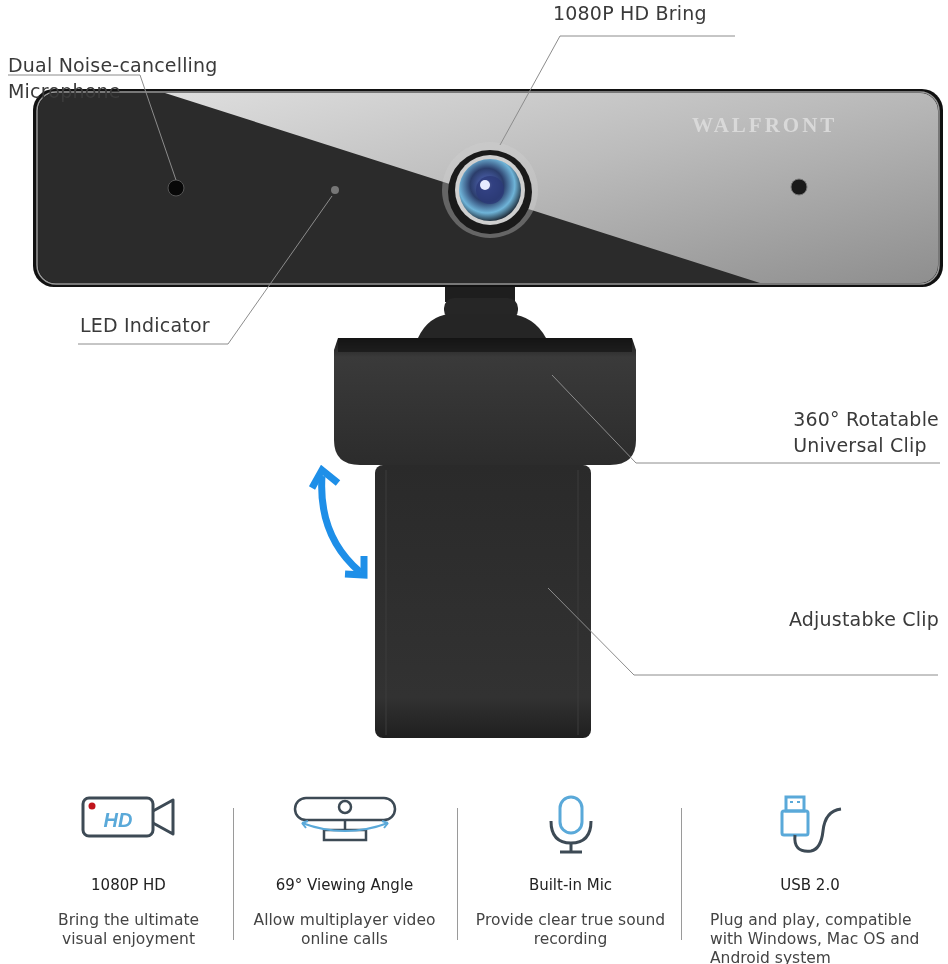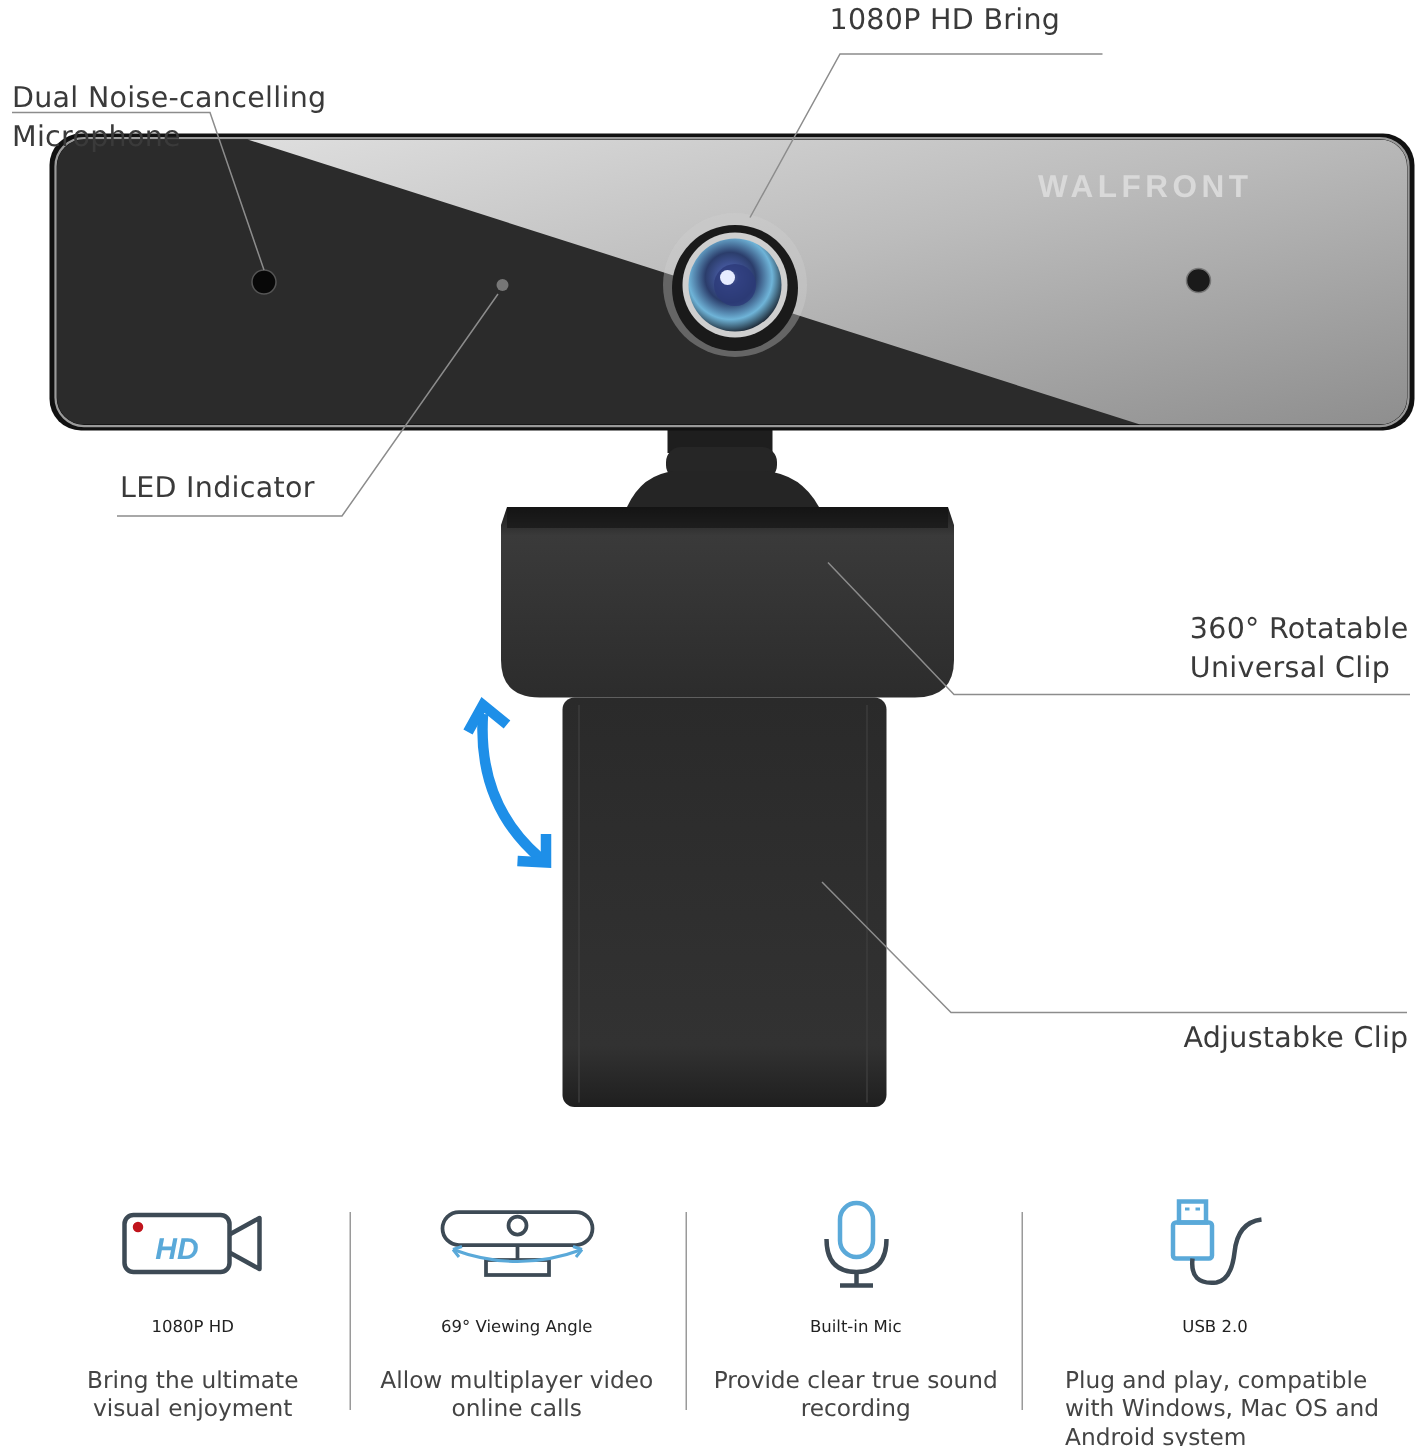--- a/index.html
+++ b/index.html
@@ -1,25 +1,25 @@
 <!DOCTYPE html>
 <html><head>
 <meta charset="utf-8">
 <style>
   html, body { margin:0; padding:0; background:#ffffff; }
   body { width:948px; height:964px; position:relative; overflow:hidden;
          font-family:"DejaVu Sans","Liberation Sans",sans-serif; color:#333; }
   .callout { position:absolute; font-size:19px; color:#3a3a3a; line-height:26px; letter-spacing:0.2px; white-space:nowrap; }
   svg.layer { position:absolute; left:0; top:0; }
   .feature { position:absolute; top:795px; width:225px; text-align:center; }
-  .feature .icon { height:70px; display:flex; justify-content:center; align-items:center; }
-  .feature .title { margin-top:10px; font-size:11px; color:#222; line-height:20px; }
+  .feature .icon { height:70px; display:flex; justify-content:center; }
+  .feature .title { margin-top:10px; font-size:15px; color:#222; line-height:20px; }
   .feature .desc { font-size:15.5px; color:#444; line-height:19px; margin-top:16px; }
   .divider { position:absolute; top:808px; width:1px; height:132px; background:#9a9a9a; }
-  .brand { position:absolute; left:692px; top:113px; font-size:21px; font-weight:bold; letter-spacing:3px; color:#d9d9d9; font-family:Liberation Sans, sans-serif; }
+  .brand { position:absolute; left:692px; top:113px; font-size:21px; font-weight:bold; letter-spacing:3px; color:#d9d9d9; font-family:Liberation Serif, serif; }
 </style>
 </head>
 <body>
 
 <svg class="layer" width="948" height="780" viewBox="0 0 948 780">
   <defs>
     <linearGradient id="gloss" x1="0" y1="0" x2="1" y2="1">
       <stop offset="0" stop-color="#dedede"></stop>
       <stop offset="0.45" stop-color="#bcbcbc"></stop>
       <stop offset="1" stop-color="#8e8e8e"></stop>
@@ -105,21 +105,21 @@
 <div class="callout" style="left:8px; top:15px;margin-top:37px;">
   <div>Dual Noise-cancelling</div>
   <div>Microphone</div>
 </div>
 <div class="callout" style="left:553px; top:0px;">1080P HD Bring</div>
 <div class="callout" style="left:80px; top:312px;">LED Indicator</div>
 <div class="callout" style="right:9px; top:406px; text-align:left;">
   <div>360° Rotatable</div>
   <div>Universal Clip</div>
 </div>
-<div class="callout" style="right:9px; top:679px;margin-left:45px;">Adjustabke Clip</div>
+<div class="callout" style="right:9px; top:606px;margin-left:45px;">Adjustabke Clip</div>
 
 <div class="feature" style="left:16px;">
   <div class="icon">
     <svg width="96" height="46" viewBox="0 0 96 46">
       <rect x="2" y="3" width="70" height="38" rx="6" fill="none" stroke="#3d4a55" stroke-width="3"></rect>
       <path d="M72 16 L92 5 L92 39 L72 28" fill="none" stroke="#3d4a55" stroke-width="3" stroke-linejoin="round"></path>
       <circle cx="11" cy="11" r="3.5" fill="#c0141c"></circle>
       <text x="37" y="32" text-anchor="middle" font-family="Liberation Sans,sans-serif" font-weight="bold" font-style="italic" font-size="20" fill="#5aa9d9">HD</text>
     </svg>
   </div>

